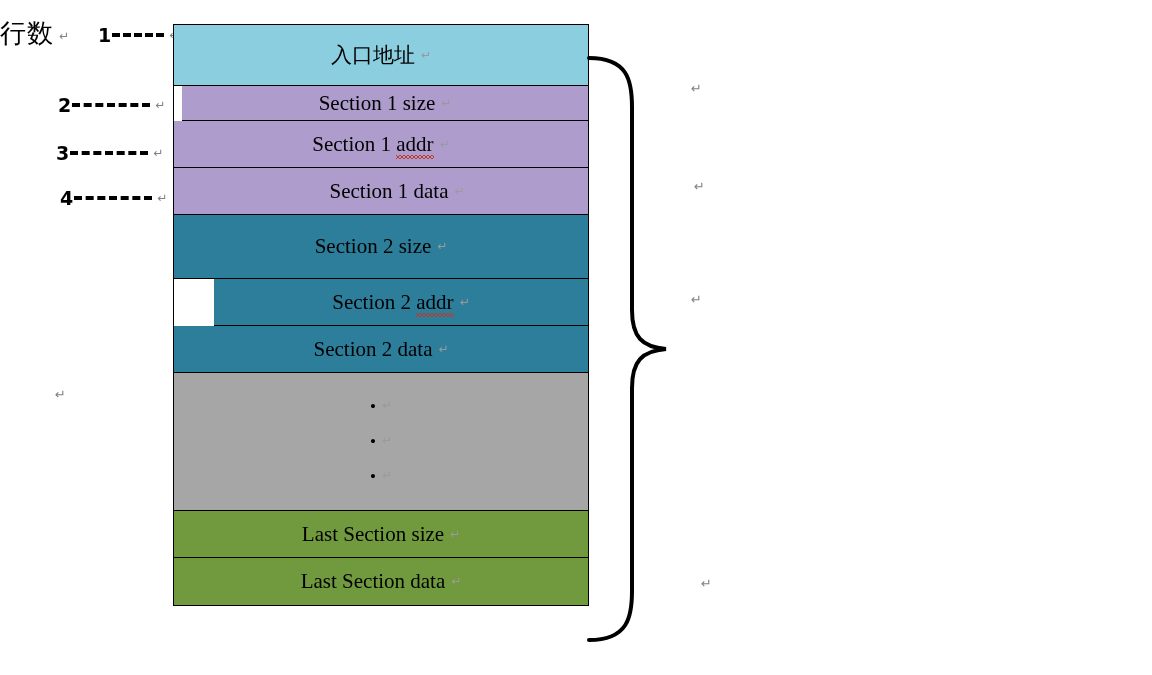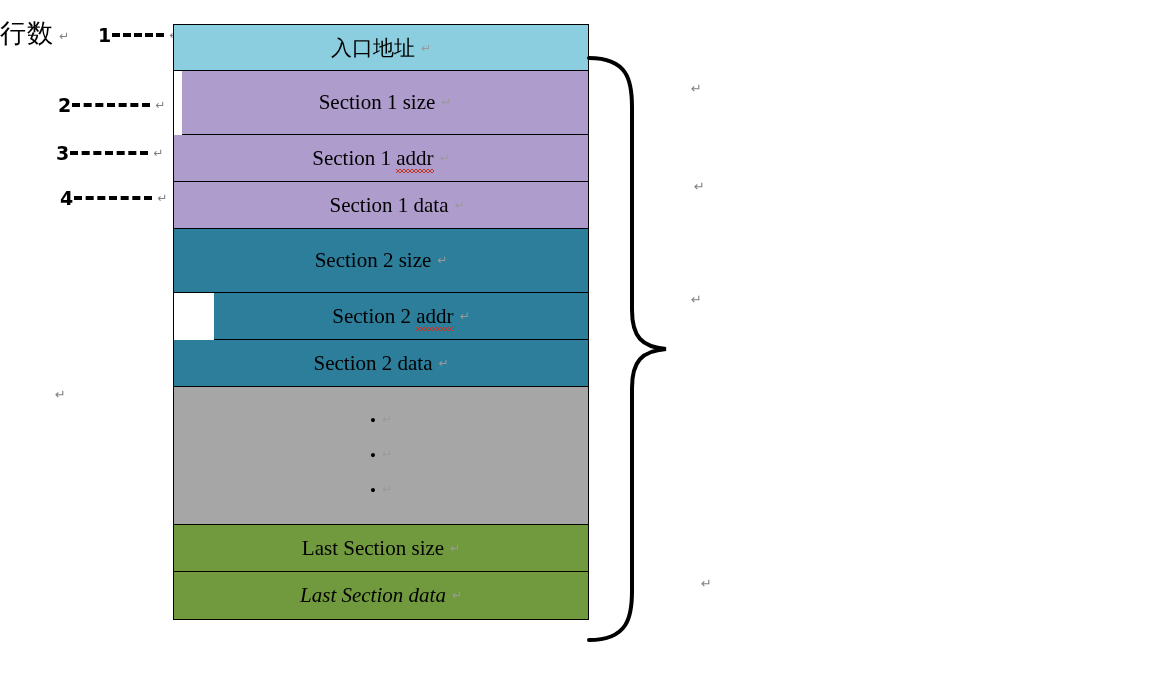--- a/index.html
+++ b/index.html
@@ -87,21 +87,20 @@
     border-bottom: 1.5px solid #000000;
     display: flex;
     align-items: center;
     justify-content: center;
     color: #000000;
     font-size: 21px;
     position: relative;
   }
   .layout-row:last-child {
     border-bottom: none;
-    font-style: italic;
   }
   .cell-text {
     position: relative;
     white-space: nowrap;
   }
   
   .misspell {
     position: relative;
     text-decoration: none;
     text-align: center;
@@ -170,25 +169,25 @@
 </div>
 
 <span class="pmark" style="left:55px; top:388px;">↵</span>
 <span class="pmark" style="left:691px; top:82px;">↵</span>
 <span class="pmark" style="left:694px; top:180px;">↵</span>
 <span class="pmark" style="left:691px; top:293px;">↵</span>
 <span class="pmark" style="left:701px; top:577px;">↵</span>
 
 <div class="layout-table">
 
-  <div class="layout-row" style="height:46px; background:#8ACEDF;">
+  <div class="layout-row" style="height:61px; background:#8ACEDF;">
     <span class="cell-text" style="font-family:'DejaVu Sans', sans-serif; font-size:21px;"><span>入口地址</span><span class="pmark-cell">↵</span></span>
   </div>
 
-  <div class="layout-row" style="height:64px; background:#AE9CCC;margin-left:8px;">
+  <div class="layout-row" style="height:35px; background:#AE9CCC;margin-left:8px;">
     <span class="cell-text"><span>Section 1 size</span><span class="pmark-cell">↵</span></span>
   </div>
 
   <div class="layout-row" style="height:47px; background:#AE9CCC;">
     <span class="cell-text"><span>Section 1 </span><span class="misspell">addr</span><span class="pmark-cell">↵</span></span>
   </div>
 
   <div class="layout-row" style="height:47px; background:#AE9CCC;padding-left:32px;">
     <span class="cell-text"><span>Section 1 data</span><span class="pmark-cell">↵</span></span>
   </div>

